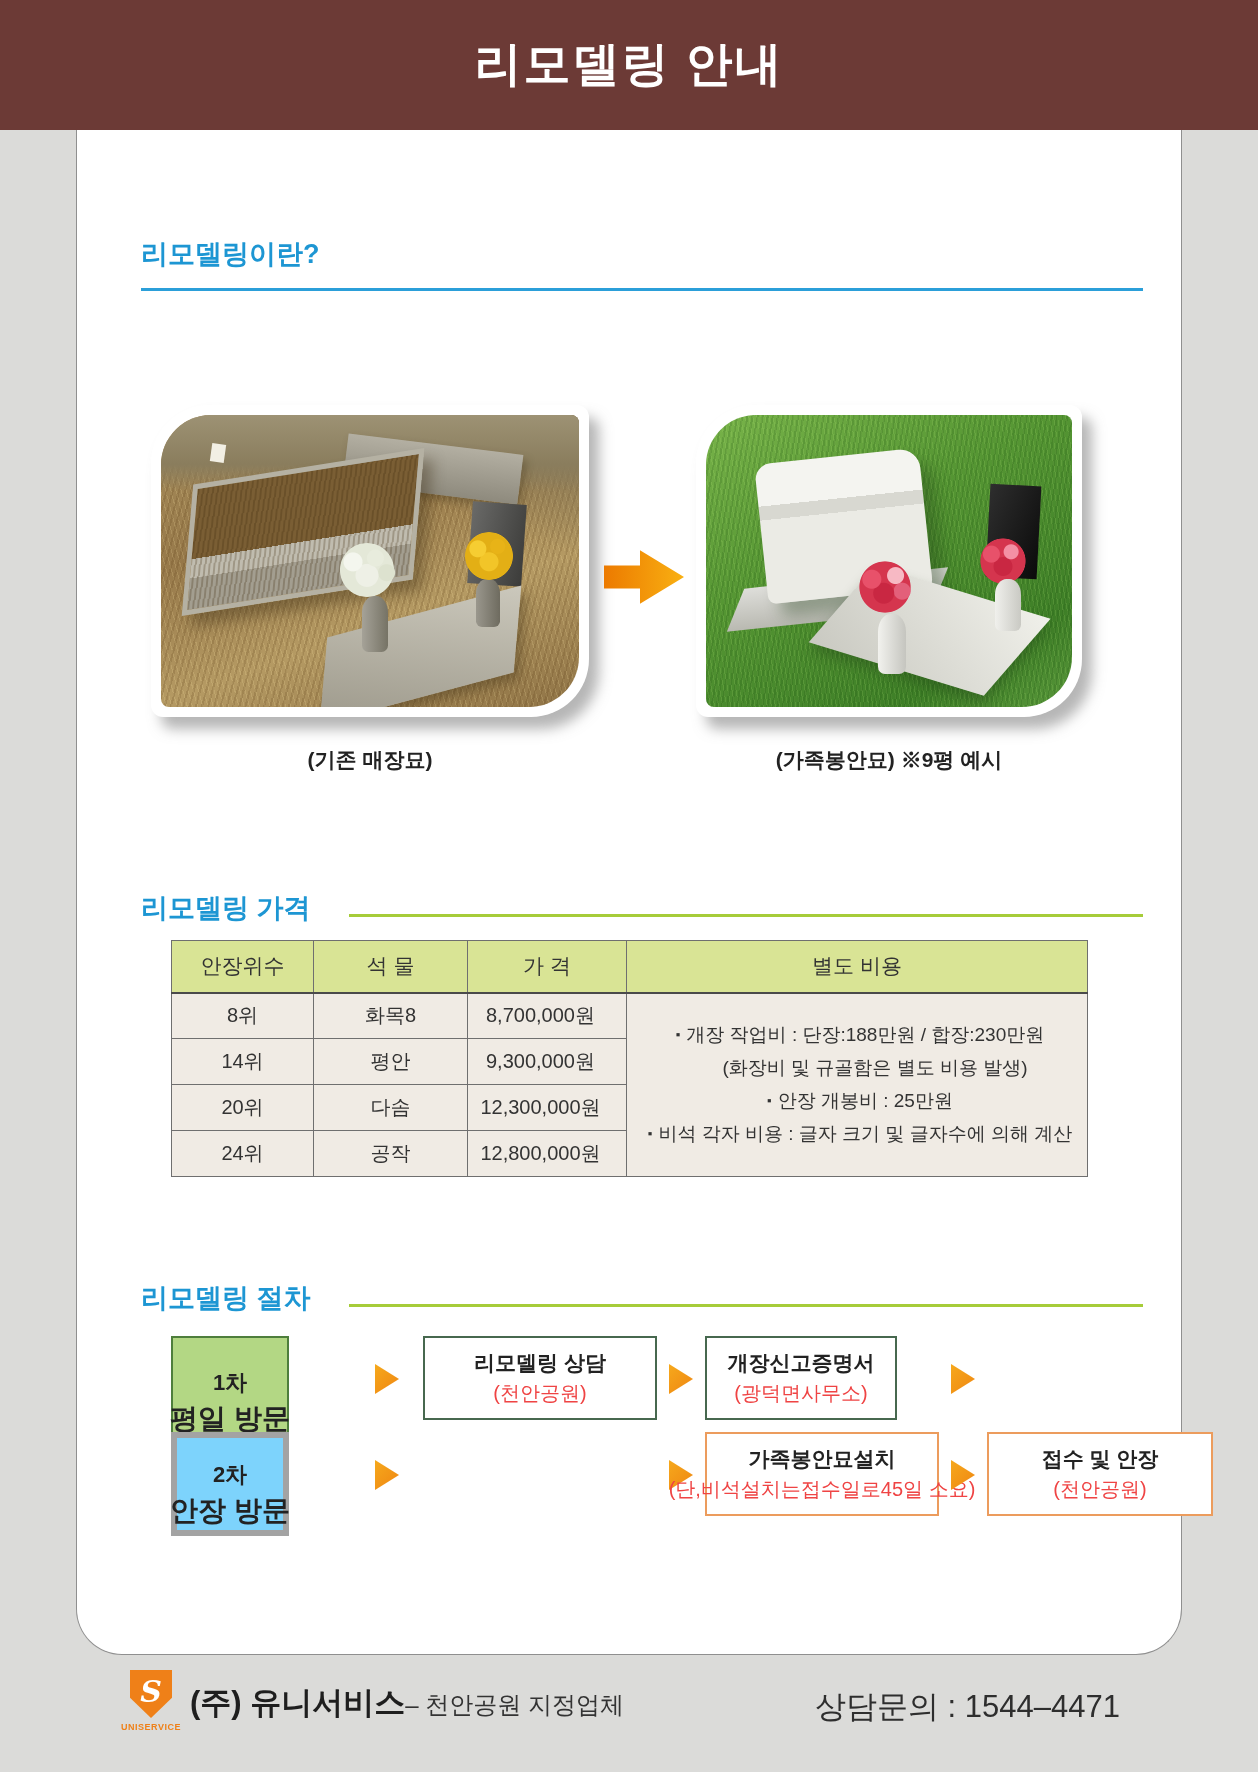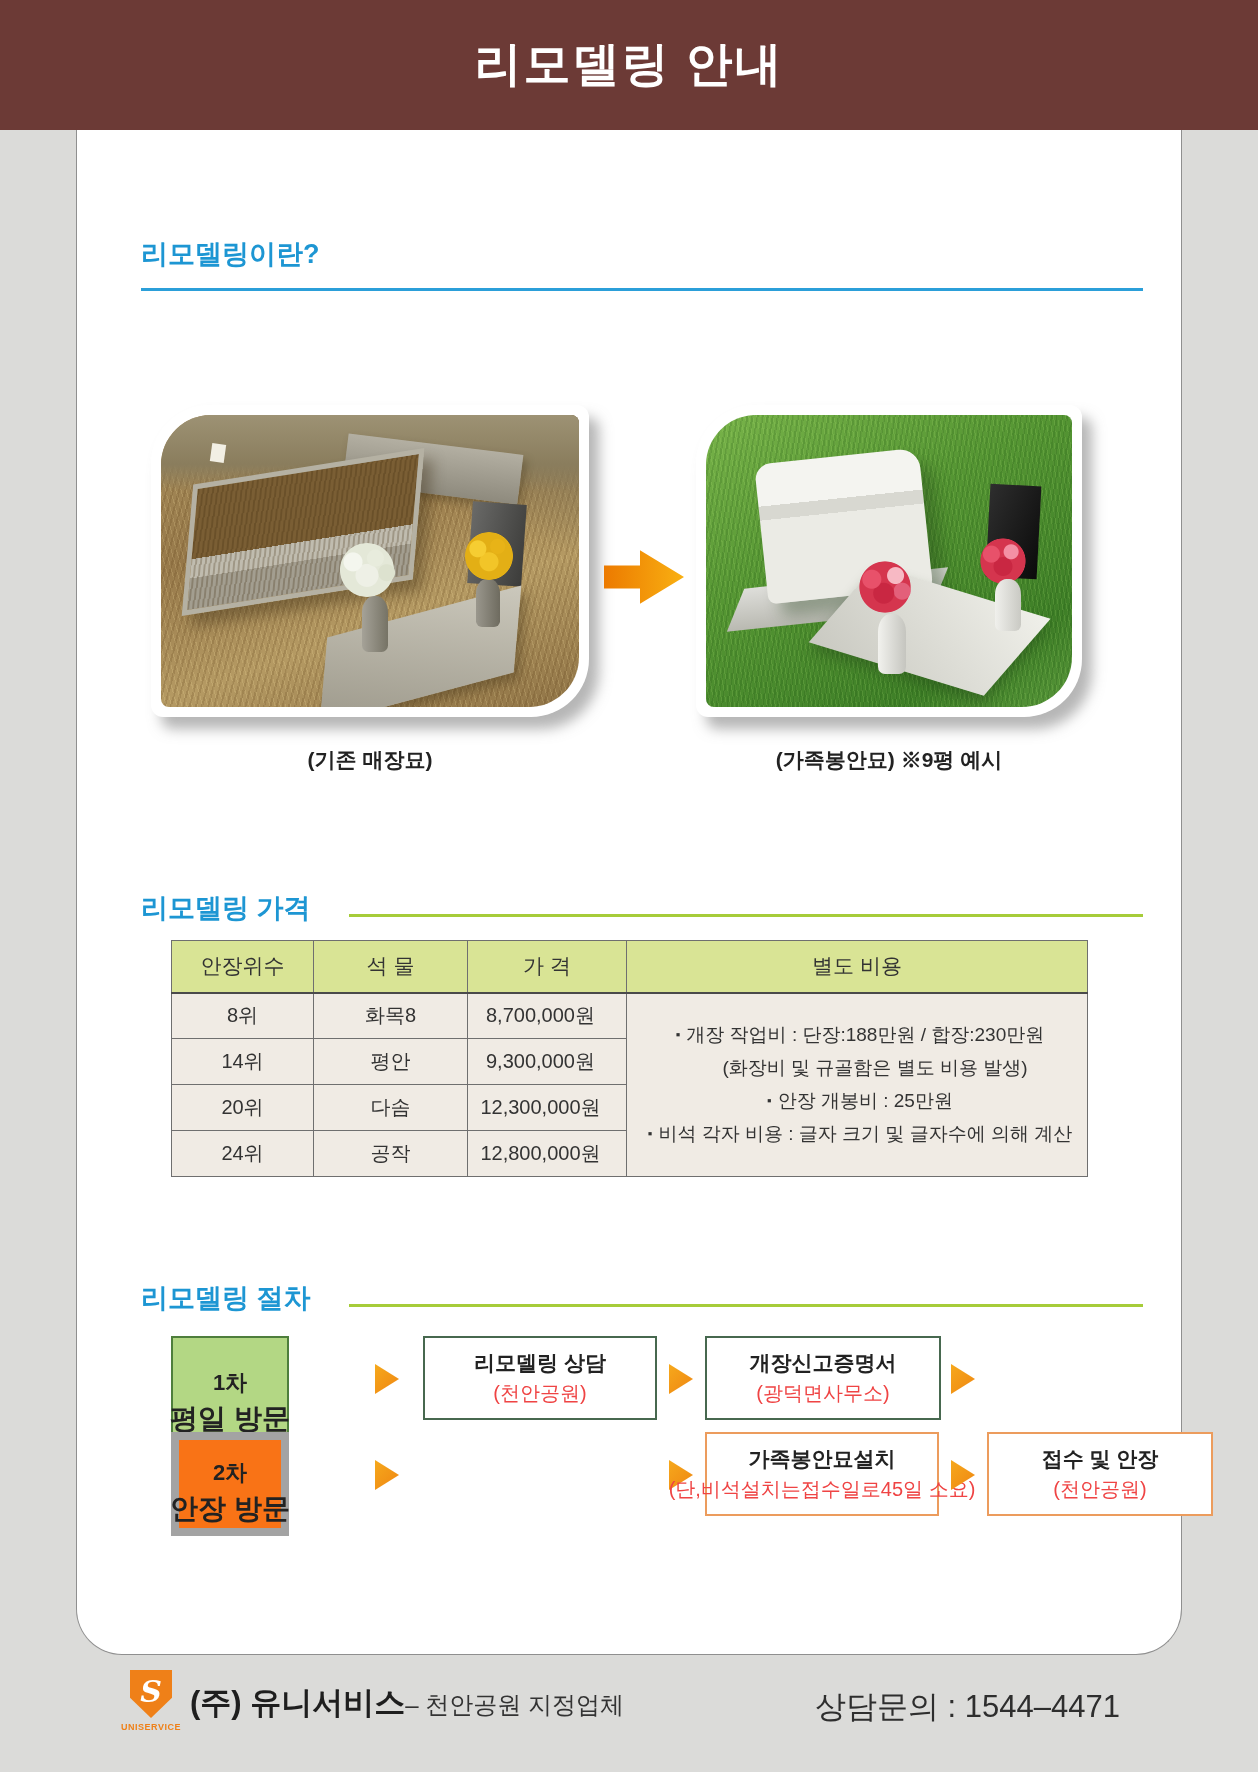--- a/index.html
+++ b/index.html
@@ -144,21 +144,21 @@
   .extra-sub{font-size:19px;color:#333;margin:2px 0 7px 30px;white-space:nowrap;}
   .bullet{font-size:13px;vertical-align:2px;margin-right:6px;}
 
   
   .flow-row{position:absolute;left:94px;width:992px;height:84px;}
   .flow-label{
     position:absolute;left:0;top:0;width:118px;height:104px;box-sizing:border-box;
     display:flex;flex-direction:column;align-items:center;justify-content:flex-end;gap:2px;
   }
   .flow-label.green{background:#b3d784;border:2px solid #4e7e3c;}
-  .flow-label.orange{background:#f97316;border:8px solid #a3a3a3;}
+  .flow-label.orange{background:#7dd3fc;border:6px solid #a3a3a3;}
   .flow-label .l1{font-size:22px;font-weight:bold;color:#222;}
   .flow-label .l2{font-size:28px;font-weight:bold;color:#222;white-space:nowrap;}
   .flow-box{
     position:absolute;top:0;height:84px;box-sizing:border-box;background:#fff;
     display:flex;flex-direction:column;align-items:center;justify-content:center;gap:3px;
   }
   .flow-box.green{border:2px solid #47684f;}
   .flow-box.orange{border:2px solid #ec9c5d;}
   .flow-title{font-size:21px;font-weight:bold;color:#222;white-space:nowrap;}
   .flow-sub{font-size:20px;color:#ef4444;white-space:nowrap;}
@@ -296,21 +296,21 @@
     <div class="flow-label green">
       <span class="l1">1차</span>
       <span class="l2">평일 방문</span>
     </div>
     <div class="flow-arrow" style="left:204px;"></div>
     <div class="flow-box green" style="left:252px;width:234px;">
       <span class="flow-title">리모델링 상담</span>
       <span class="flow-sub">(천안공원)</span>
     </div>
     <div class="flow-arrow" style="left:498px;"></div>
-    <div class="flow-box green" style="left:534px;width:236px;">
+    <div class="flow-box green" style="left:534px;width:192px;">
       <span class="flow-title">개장신고증명서</span>
       <span class="flow-sub">(광덕면사무소)</span>
     </div>
     <div class="flow-arrow" style="left:780px;"></div>
   </div>
 
   <div class="flow-row" style="top:1302px;">
     <div class="flow-label orange">
       <span class="l1">2차</span>
       <span class="l2">안장 방문</span>

